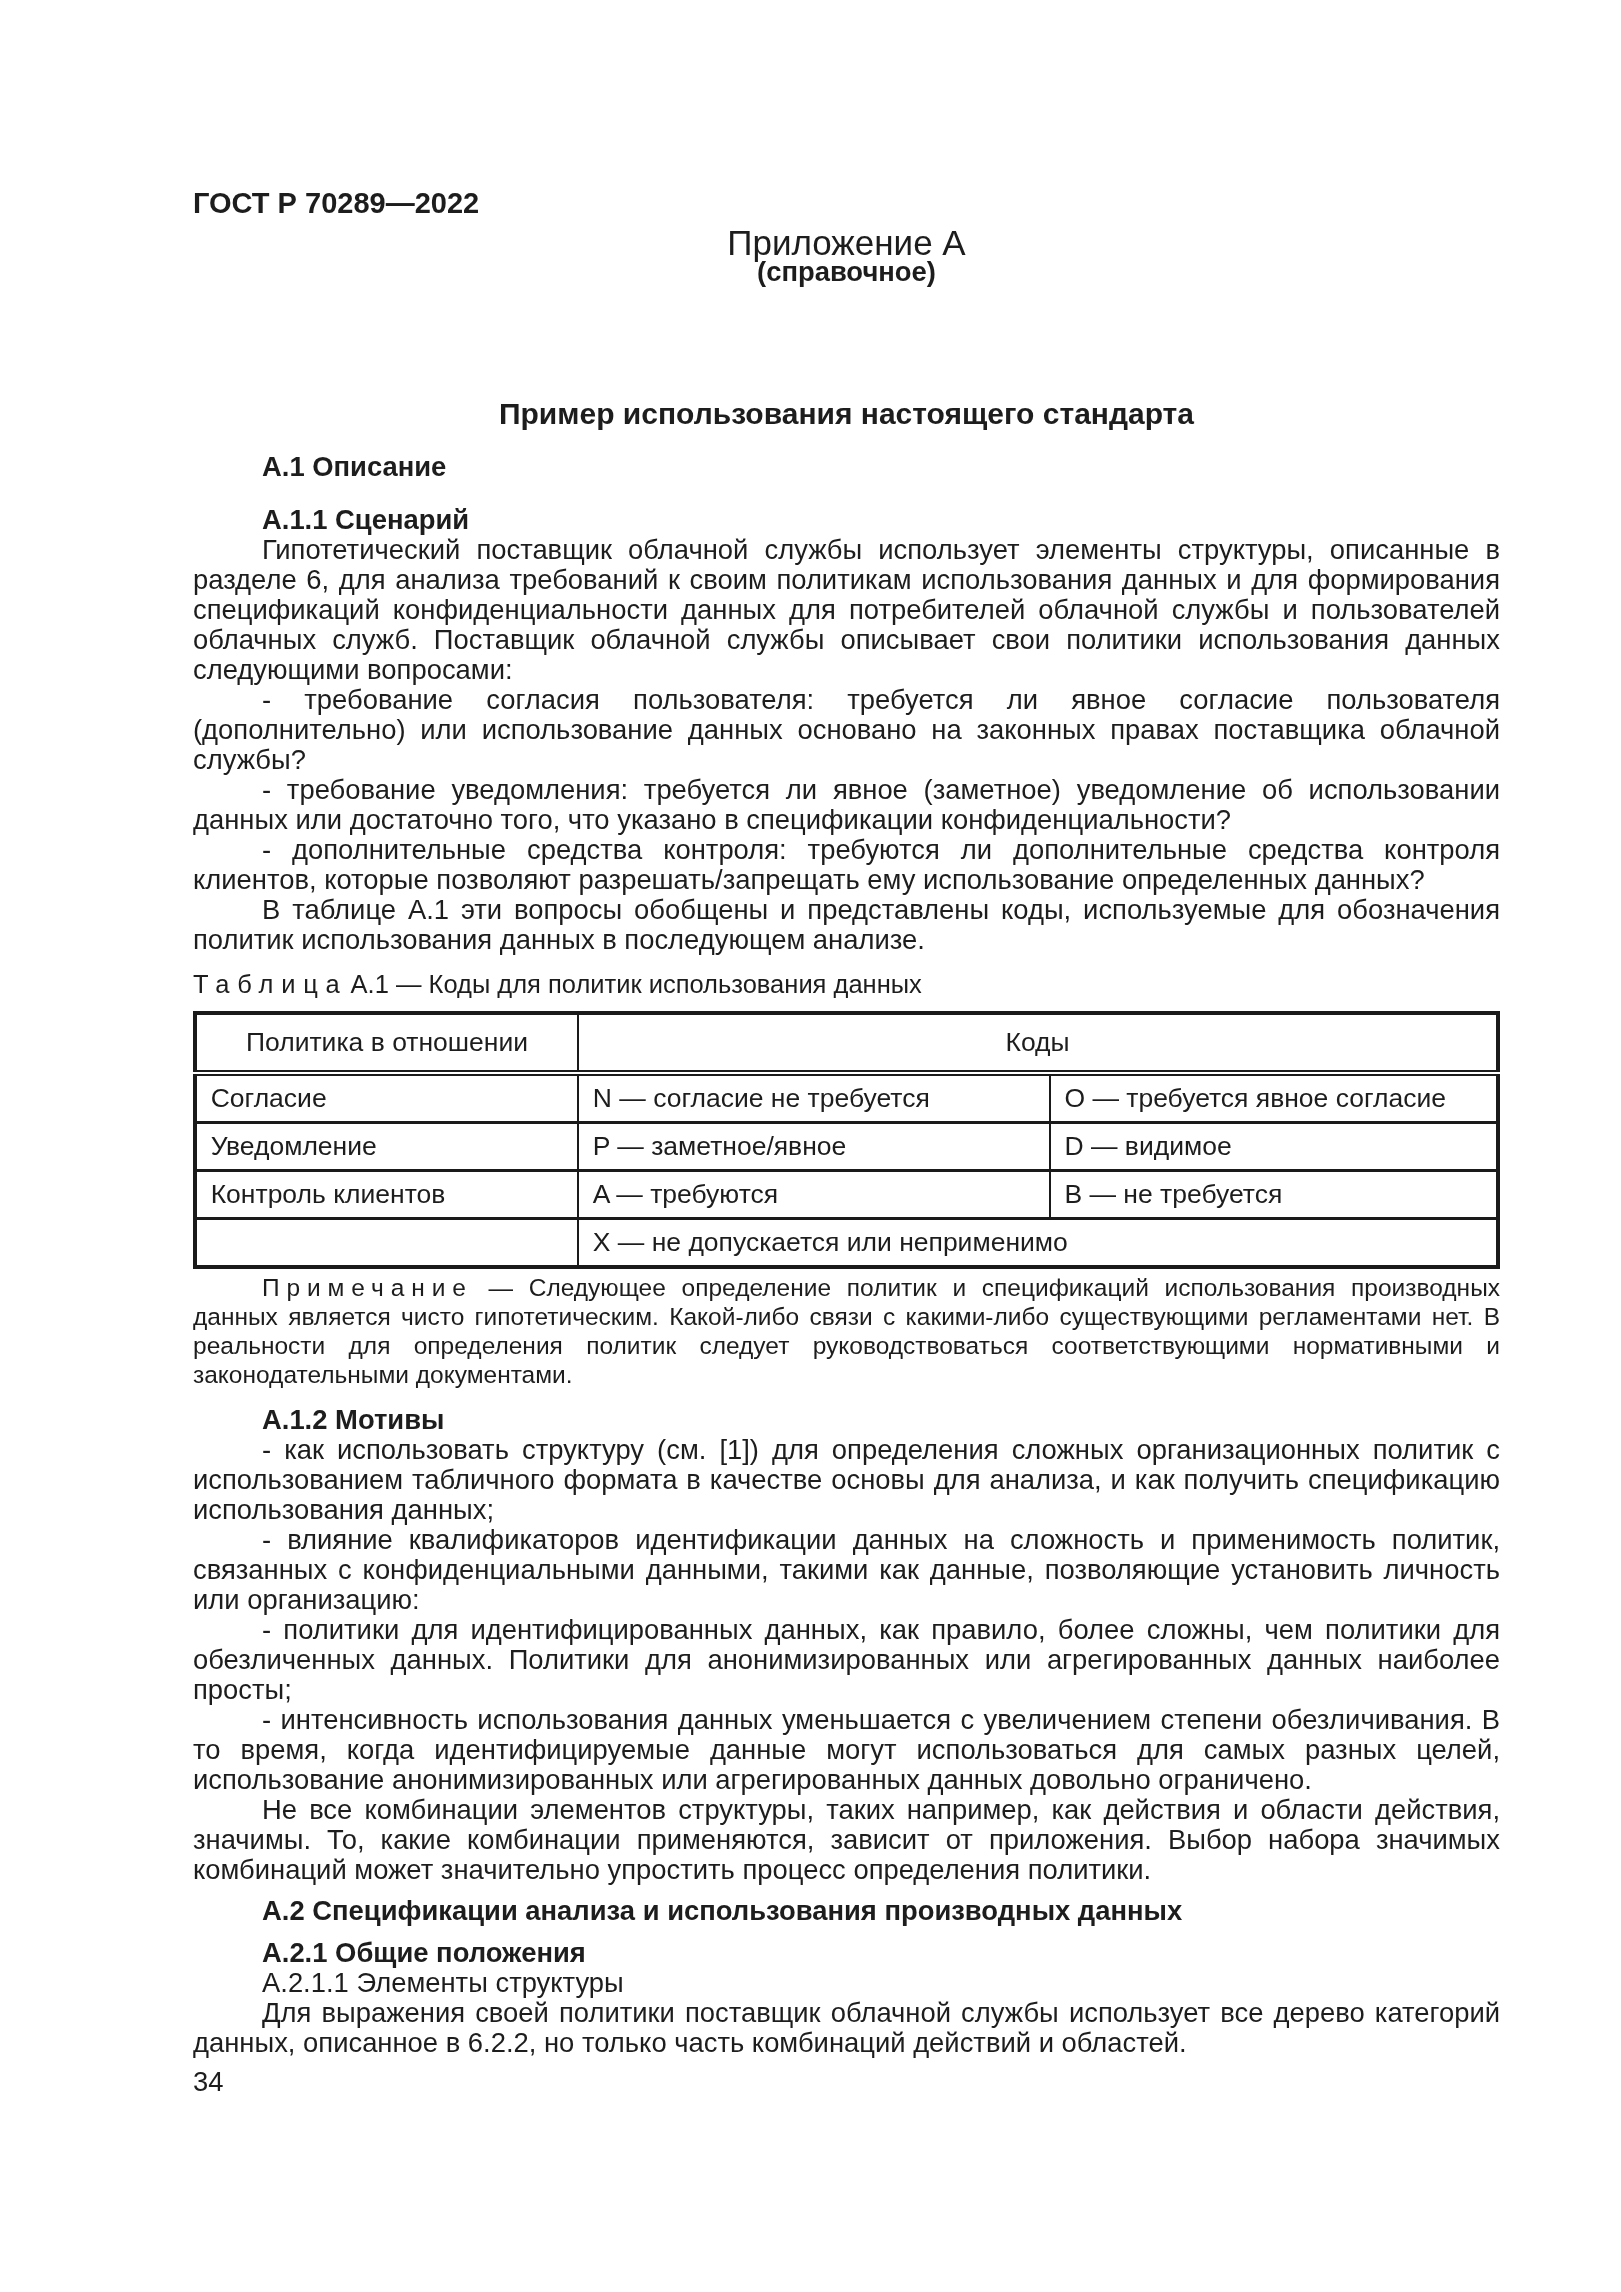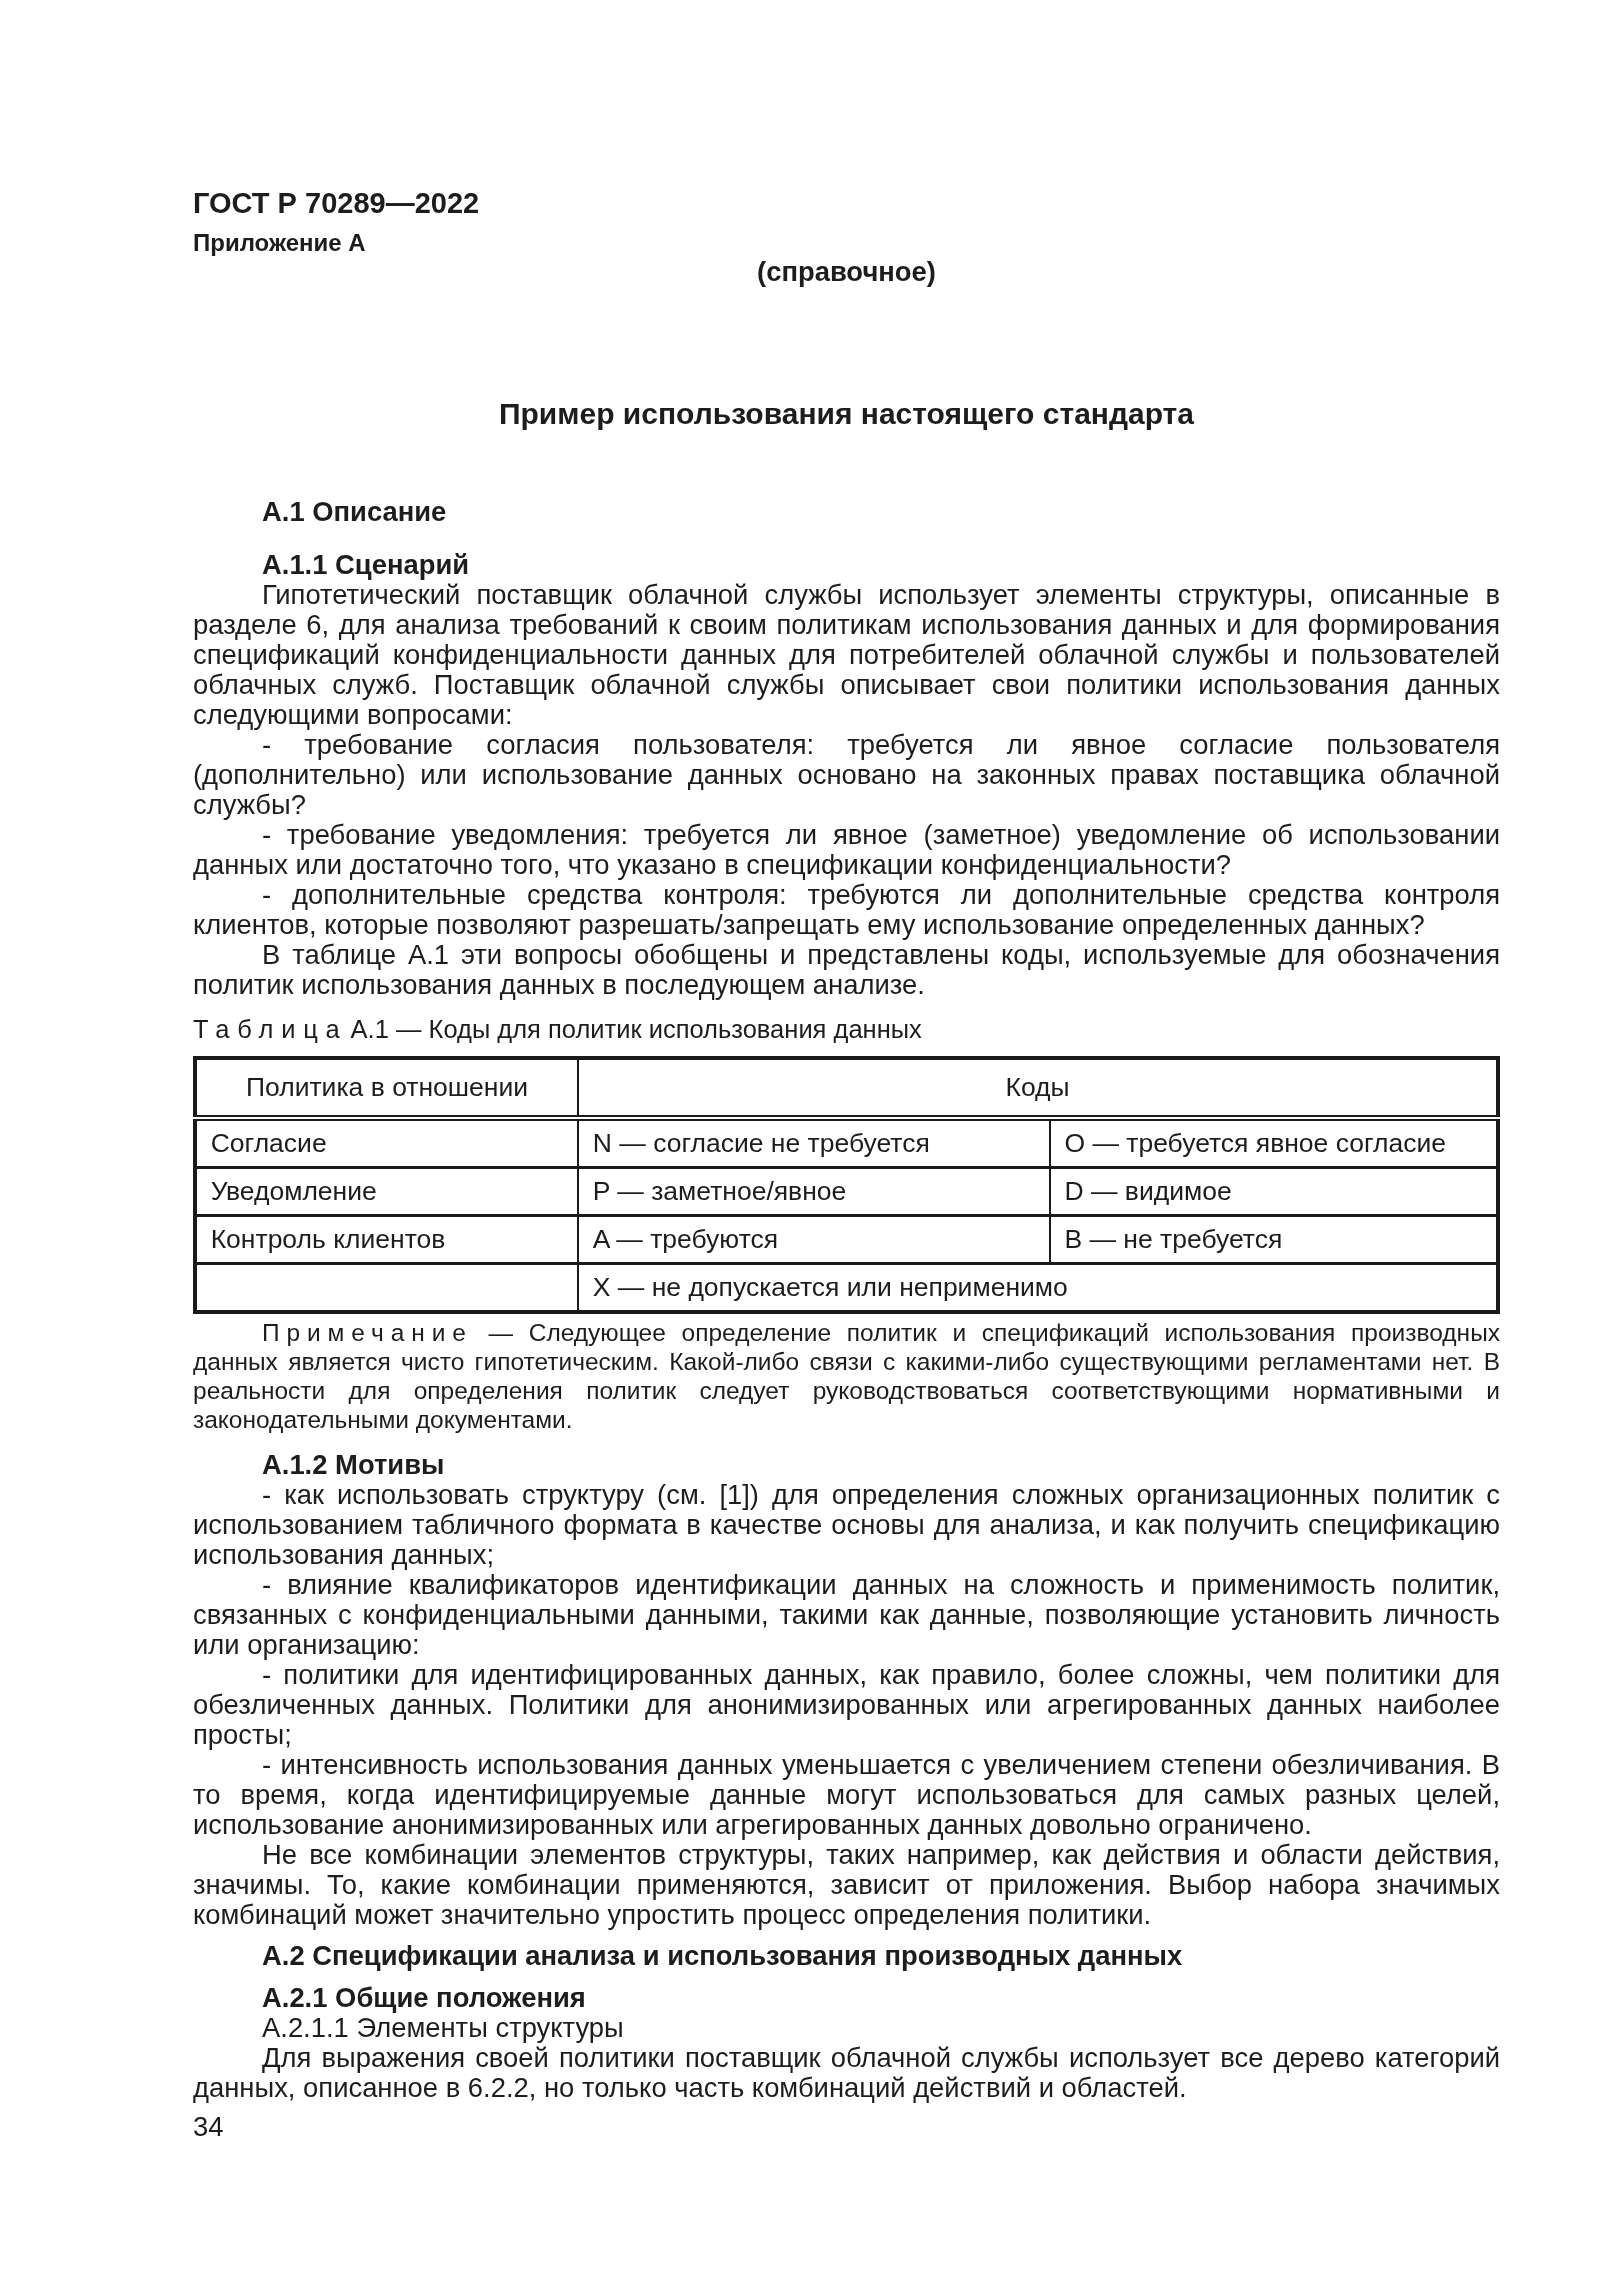--- a/index.html
+++ b/index.html
@@ -7,25 +7,25 @@
     position:relative;
     width:1621px;height:2203px;
     background:#ffffff;
     overflow:hidden;
     color:#1d1d1d;
     font-family:"Liberation Sans","DejaVu Sans",sans-serif;
   }
   .content{margin:0 122px 0 193px;width:1307px;}
 
   .doc-code{margin:186px 0 0 0;font-size:29px;line-height:35px;font-weight:bold;}
-  .appendix-label{margin:6.9px 0 0 0;font-size:24px;line-height:29px;font-weight:bold;text-align:left;}
+  .appendix-label{margin:6.9px 0 0 0;font-size:35px;line-height:29px;font-weight:normal;text-align:center;}
   .appendix-kind{margin:0;font-size:27.4px;line-height:29px;font-weight:bold;text-align:center;}
   .doc-title{margin:109px 0 0 0;font-size:30px;line-height:37px;font-weight:bold;text-align:center;}
 
-  .h1{margin:65px 0 0 0;font-size:27.4px;line-height:30px;font-weight:bold;text-indent:69px;}
+  .h1{margin:20px 0 0 0;font-size:27.4px;line-height:30px;font-weight:bold;text-indent:69px;}
   .h2{margin:23.5px 0 0 0;font-size:27.4px;line-height:30px;font-weight:bold;text-indent:69px;}
   .h2-tight{margin:16.7px 0 0 0;font-size:27.4px;line-height:30px;font-weight:bold;text-indent:69px;}
   .h2-mid{margin:10.8px 0 0 0;font-size:27.4px;line-height:30px;font-weight:bold;text-indent:69px;}
   .h3{margin:11.8px 0 0 0;font-size:27.4px;line-height:30px;font-weight:bold;text-indent:69px;}
   .h4{margin:0;font-size:27.4px;line-height:30px;font-weight:normal;text-indent:69px;}
 
   .para{margin:0;font-size:27.4px;line-height:30px;text-align:justify;text-indent:69px;}
   .para-top{margin-top:25.5px;}
 
   .tbl-caption{margin:14.7px 0 0 0;font-size:25.5px;line-height:29px;}

